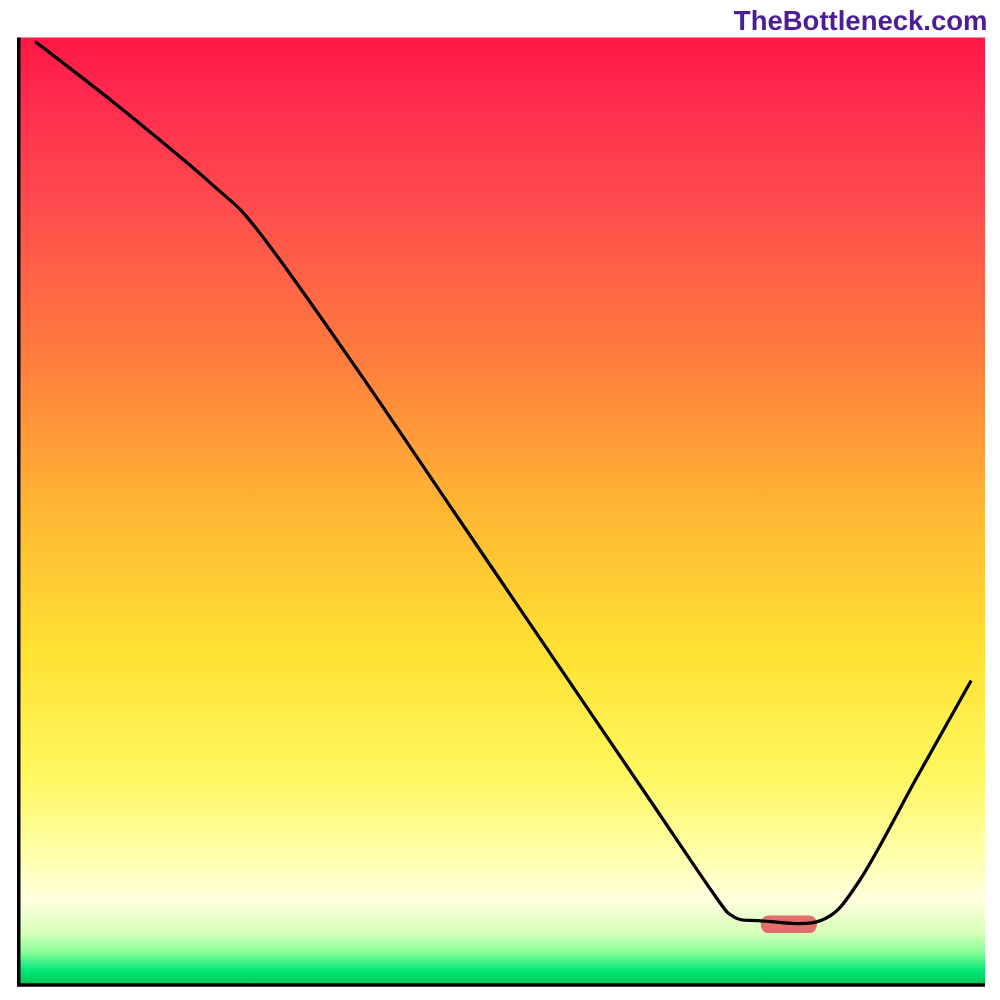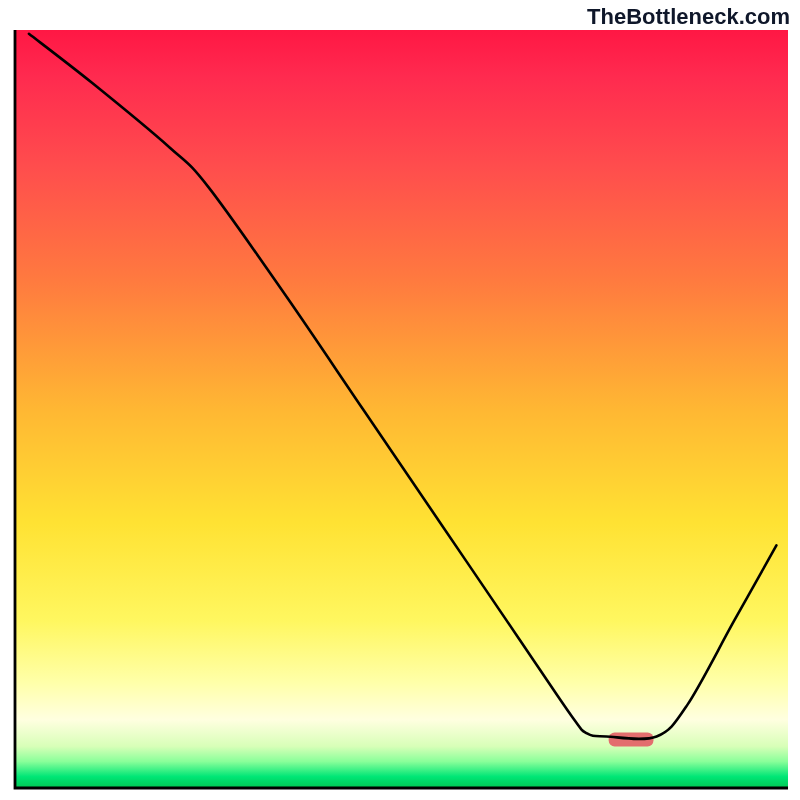--- a/index.html
+++ b/index.html
@@ -14,21 +14,21 @@
     position: relative;
     width: 800px;
     height: 800px;
   }
   .watermark {
     position: absolute;
     top: 4px;
     right: 10px;
     font-size: 22px;
     font-weight: 600;
-    color: #0f172a;
+    color: #4c1d95;
     font-family: Arial, sans-serif;
   }
   svg.chart {
     position: absolute;
     top: 0;
     left: 0;
   }
 </style>
 </head>
 <body>

